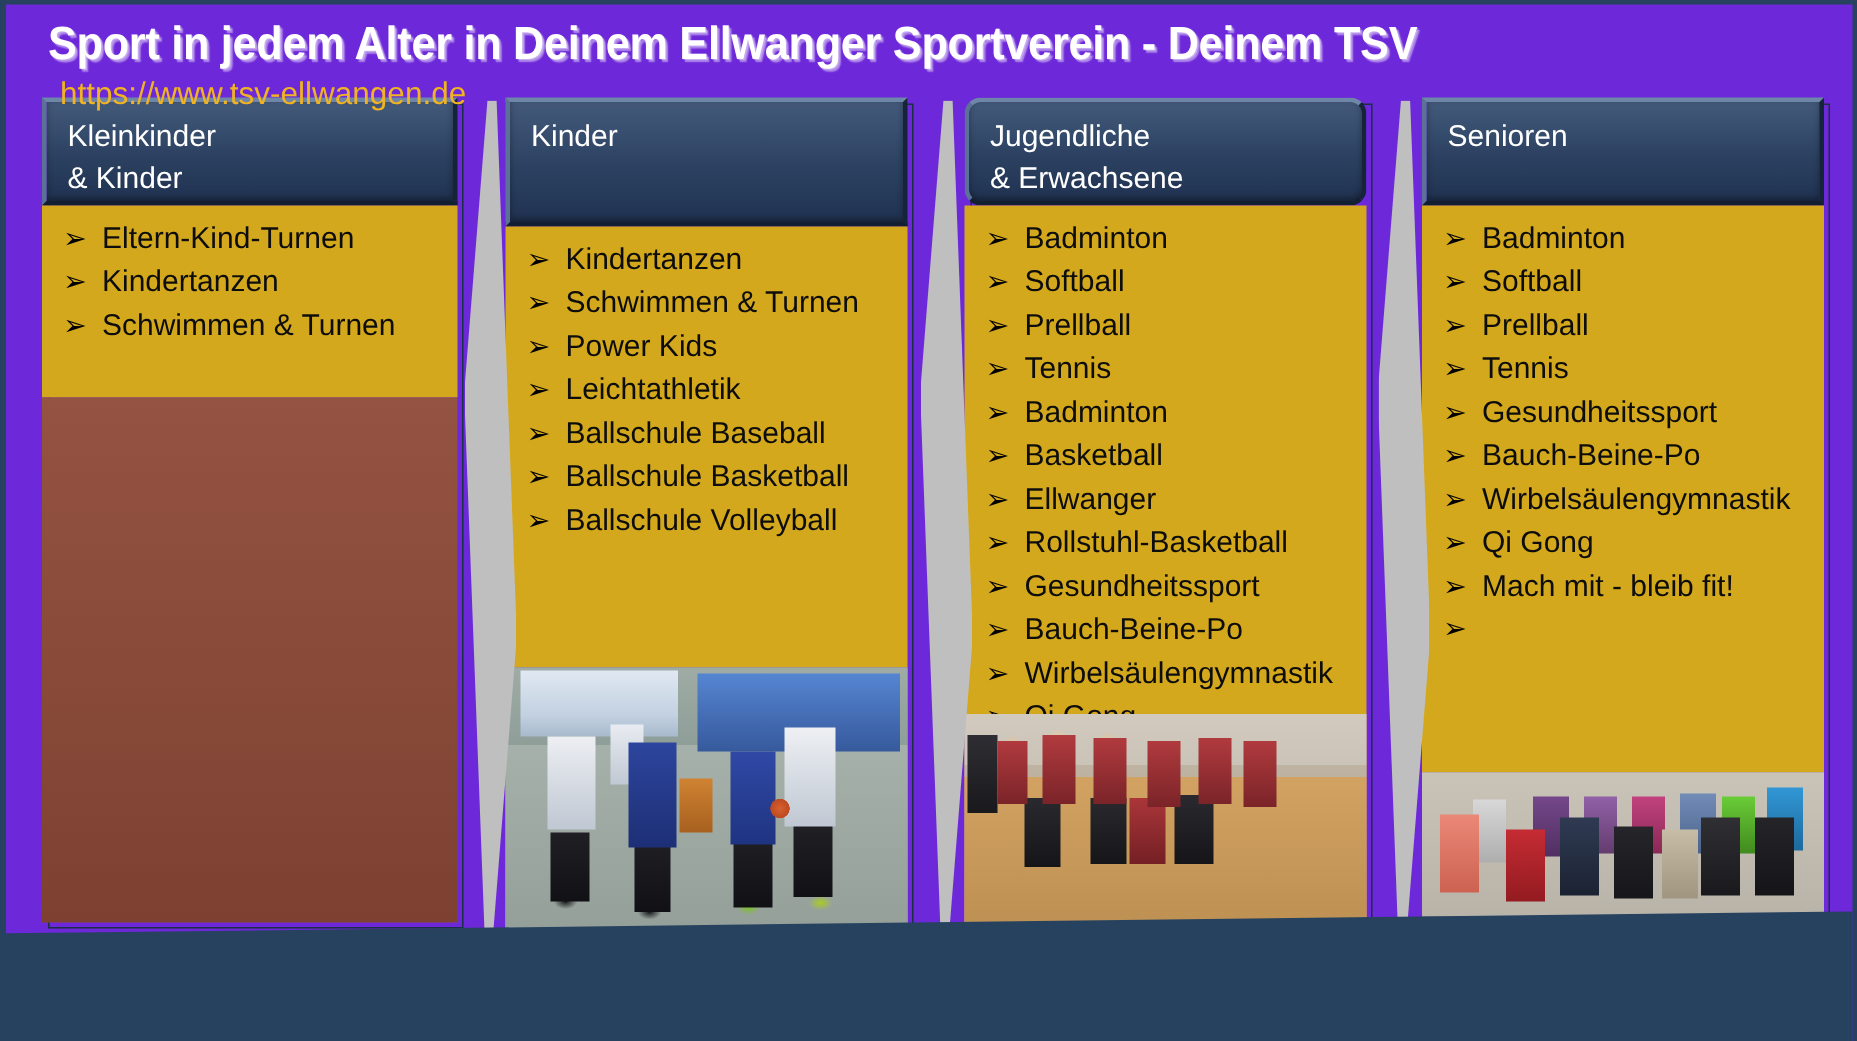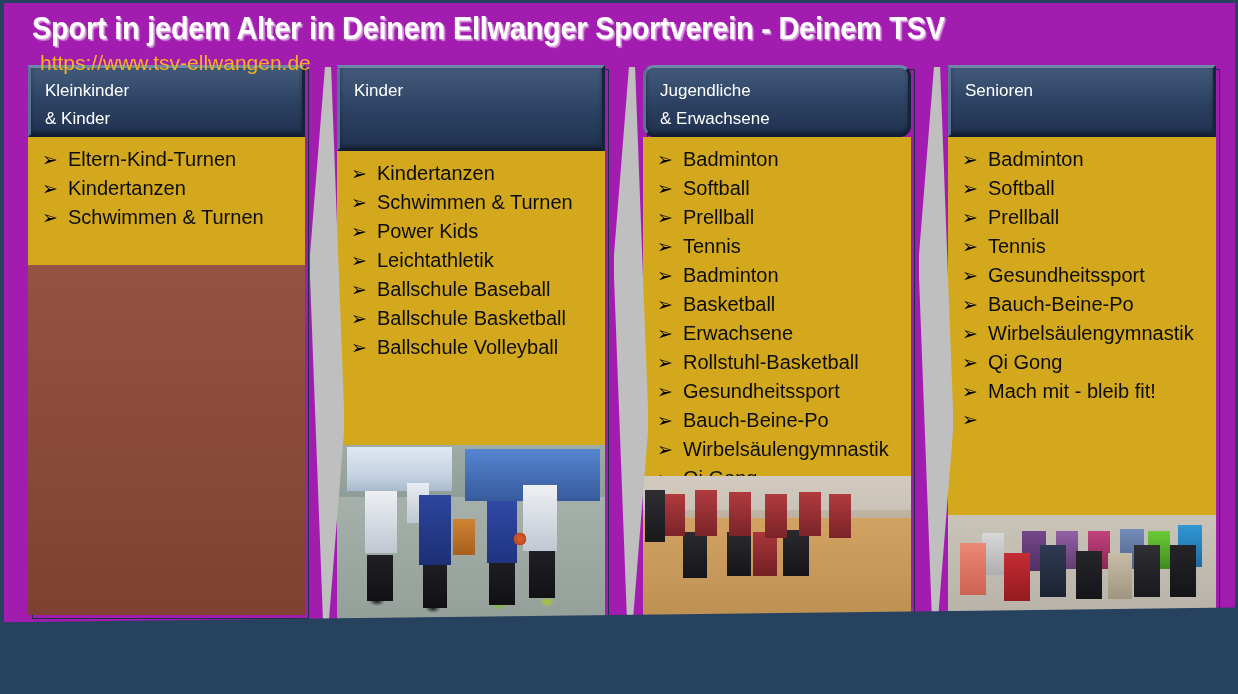--- a/index.html
+++ b/index.html
@@ -7,21 +7,21 @@
   html,body { width:1238px; height:694px; overflow:hidden; }
   body {
     font-family:"Liberation Sans", sans-serif;
     background:#a50000;
     position:relative;
   }
 
   
   #slide {
     position:absolute; inset:0;
-    background:#a21caf;
+    background:#6d28d9;
     border-left:4px solid #27425f;
     border-top:3px solid #27425f;
     border-right:3px solid #27425f;
     overflow:hidden;
   }
 
   
   #title-bar {
     position:absolute; left:0; top:4px; width:1238px; height:50px;
   }
@@ -50,21 +50,21 @@
     pointer-events:none;
   }
   .col-header {
     position:relative;
     background:linear-gradient(180deg,#44597a 0%, #3b5273 18%, #2c4161 55%, #203251 100%);
     border-top:3px solid #6e86a8;
     border-left:3px solid #5b7296;
     border-right:3px solid #16243a;
     border-bottom:3px solid #121e31;
     color:#ffffff;
-    font-size:17px;
+    font-size:20px;
     line-height:28px;
     padding:9px 0 9px 14px;
     box-shadow:inset 0 -2px 4px rgba(0,0,0,0.35);
   }
   .col-header .hdr-line { display:block; white-space:nowrap; }
   .col-body {
     position:relative;
     background:#d4a81c;
     padding:8px 0 10px 0;
   }
@@ -324,21 +324,21 @@
       <div class="item">
         <span class="bullet">➢</span>
         <span class="item-label">Badminton</span>
       </div>
       <div class="item">
         <span class="bullet">➢</span>
         <span class="item-label">Basketball</span>
       </div>
       <div class="item">
         <span class="bullet">➢</span>
-        <span class="item-label">Erwachsene</span>
+        <span class="item-label">Ellwanger</span>
       </div>
       <div class="item">
         <span class="bullet">➢</span>
         <span class="item-label">Rollstuhl-Basketball</span>
       </div>
       <div class="item">
         <span class="bullet">➢</span>
         <span class="item-label">Gesundheitssport</span>
       </div>
       <div class="item">

